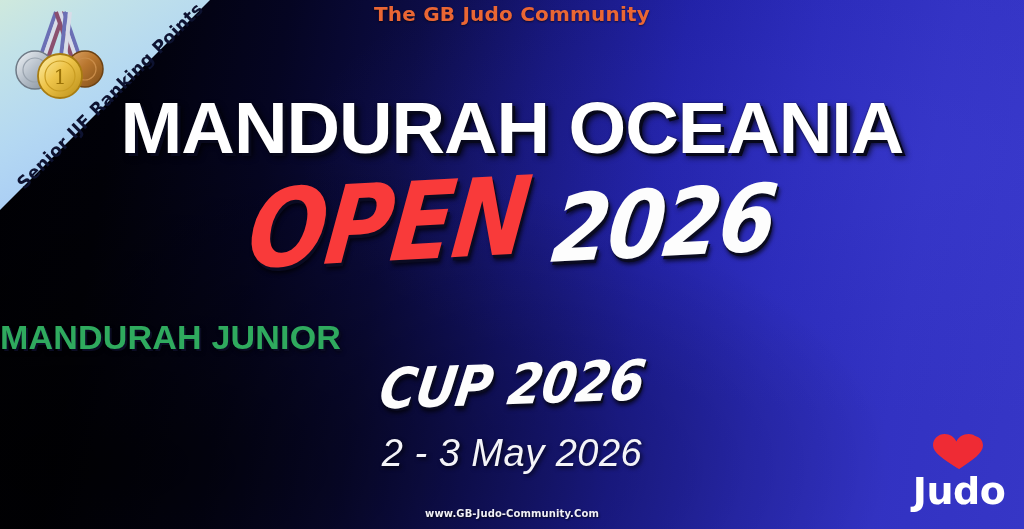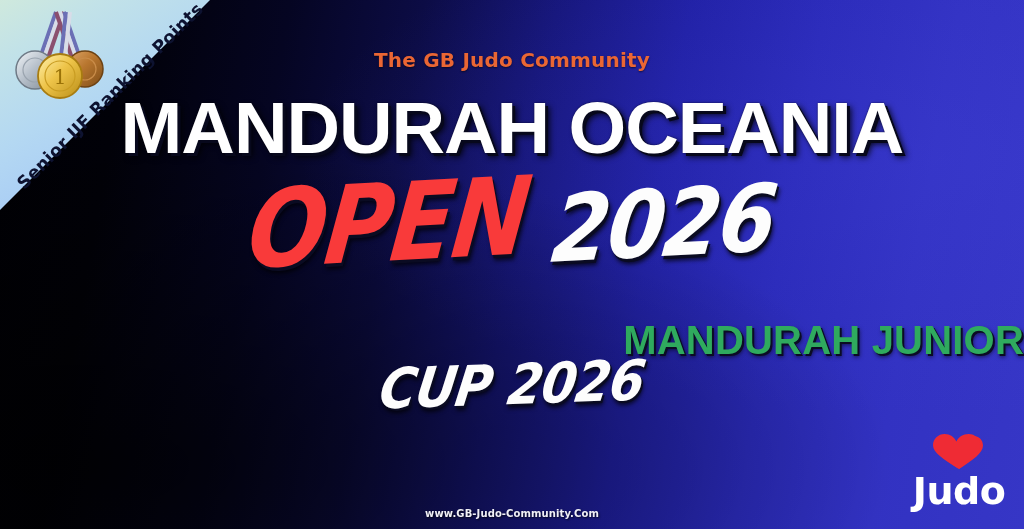--- a/index.html
+++ b/index.html
@@ -84,21 +84,20 @@
   .header-title {
     top: 2px;
     left: 0; right: 0;
     text-align: center;
     font-family: "DejaVu Sans", sans-serif;
     font-size: 20px;
     font-weight: 700;
     letter-spacing: 0.2px;
     color: #ea6634;
     text-shadow: 0 1px 2px rgba(0,0,0,0.55);
-    margin-top: 46px;
   }
 
   
   .main-title {
     top: 92px;
     left: 0; right: 0;
     text-align: center;
     font-family: "Liberation Sans", sans-serif;
     font-weight: 700;
     font-size: 72px;
@@ -144,24 +143,24 @@
     text-shadow:
       2px 3px 0 #0a0b22,
       3px 5px 4px rgba(0,0,0,0.7);
     vertical-align: middle;
   }
 
   
   .junior-title {
     top: 318px;
     left: 0; right: 0;
-    text-align: right;
+    text-align: left;
     font-family: "Liberation Sans", sans-serif;
     font-weight: 700;
-    font-size: 40px;
+    font-size: 34px;
     letter-spacing: 0.2px;
     color: #2faa5e;
     text-shadow:
       2px 2px 0 #0b0c24,
       2px 3px 4px rgba(0,0,0,0.6);
   }
 
   
   .cup-line {
     top: 360px;
@@ -294,20 +293,21 @@
   <div class="layer brush-line">
     <span class="brush brush-open">OPEN</span><span class="brush brush-year">2026</span>
   </div>
 
   <div class="layer junior-title">MANDURAH JUNIOR</div>
 
   <div class="layer cup-line">
     <span class="cup-brush">CUP 2026</span>
   </div>
 
+  <div class="layer event-dates">2 - 3 May 2026</div>
 
   <div class="layer website">www.GB-Judo-Community.Com</div>
 
   <div class="layer brand-mark">
     <svg class="brand-heart" viewBox="0 0 112 38" aria-hidden="true">
       <path d="M56 36 C42 27, 32 20, 32 12.5 C32 6.8, 36.4 3, 41.4 3 C45.1 3, 48.4 4.9, 50.2 7.8
                C48.6 6.1, 46.3 5, 43.7 5 C39.3 5, 36 8.2, 36 12.2 C36 18.3, 45 24.5, 56 36 Z
                M56 36 C70 27, 80 20, 80 12.5 C80 6.8, 75.6 3, 70.6 3 C64.8 3, 60.2 7.2, 58.6 12.6
                C58.1 14.3, 57.3 16, 56 17.6 C56 17.6, 56 36, 56 36 Z" fill="#ef2b34"></path>
       <path d="M56 36 C40.5 26.5, 30 19.5, 30 12.2 C30 5.9, 35.1 1, 41.6 1

